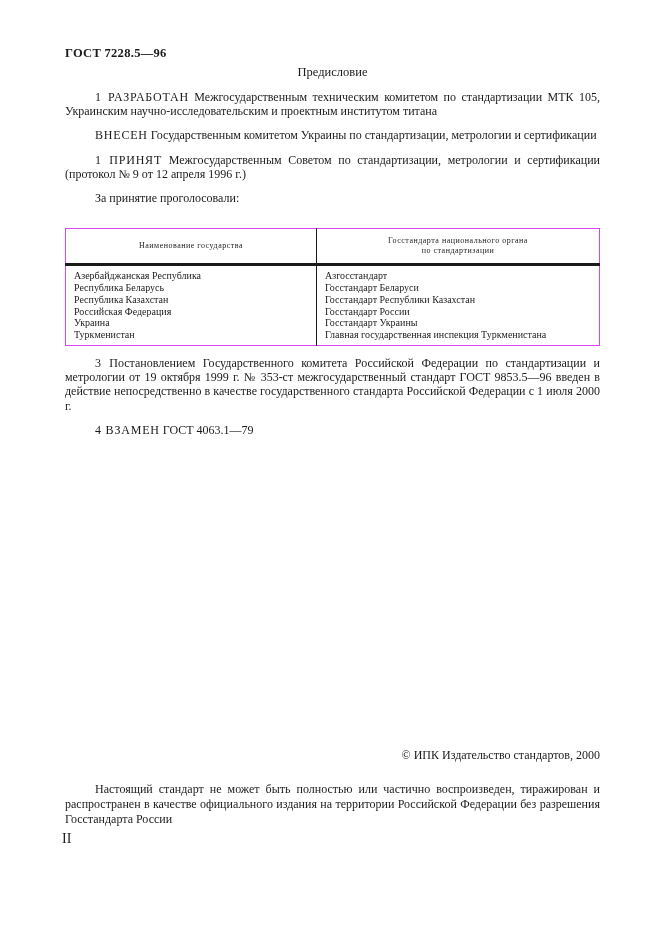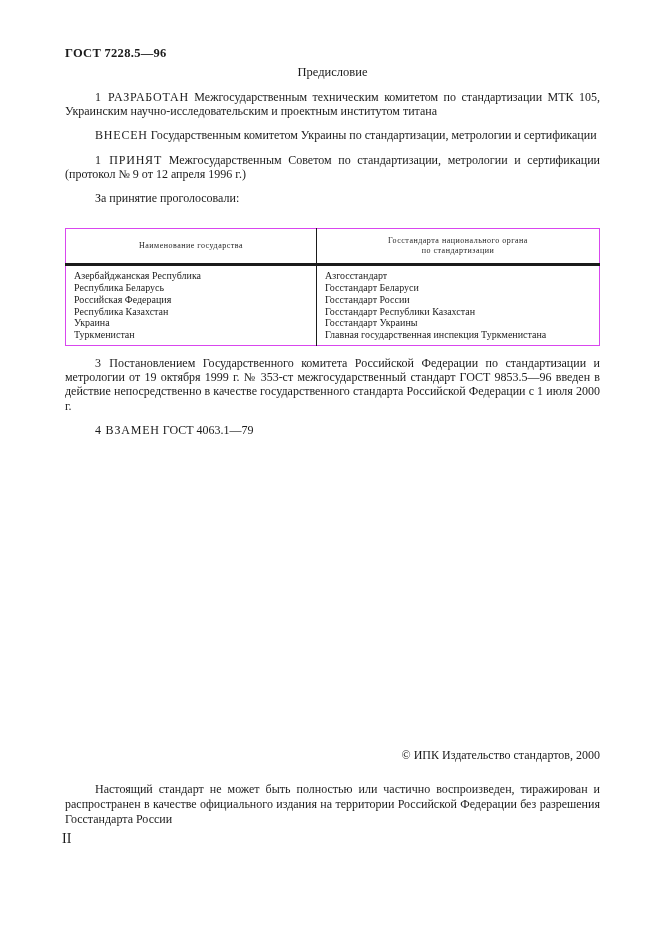--- a/index.html
+++ b/index.html
@@ -91,26 +91,26 @@
     <tbody>
       <tr>
         <td>Азербайджанская Республика</td>
         <td>Азгосстандарт</td>
       </tr>
       <tr>
         <td>Республика Беларусь</td>
         <td>Госстандарт Беларуси</td>
       </tr>
       <tr>
+        <td>Республика Казахстан</td>
+        <td>Госстандарт Республики Казахстан</td>
+      </tr>
+      <tr>
         <td>Российская Федерация</td>
         <td>Госстандарт России</td>
-      </tr>
-      <tr>
-        <td>Республика Казахстан</td>
-        <td>Госстандарт Республики Казахстан</td>
       </tr>
       <tr>
         <td>Украина</td>
         <td>Госстандарт Украины</td>
       </tr>
       <tr>
         <td>Туркменистан</td>
         <td>Главная государственная инспекция Туркменистана</td>
       </tr>
     </tbody>

